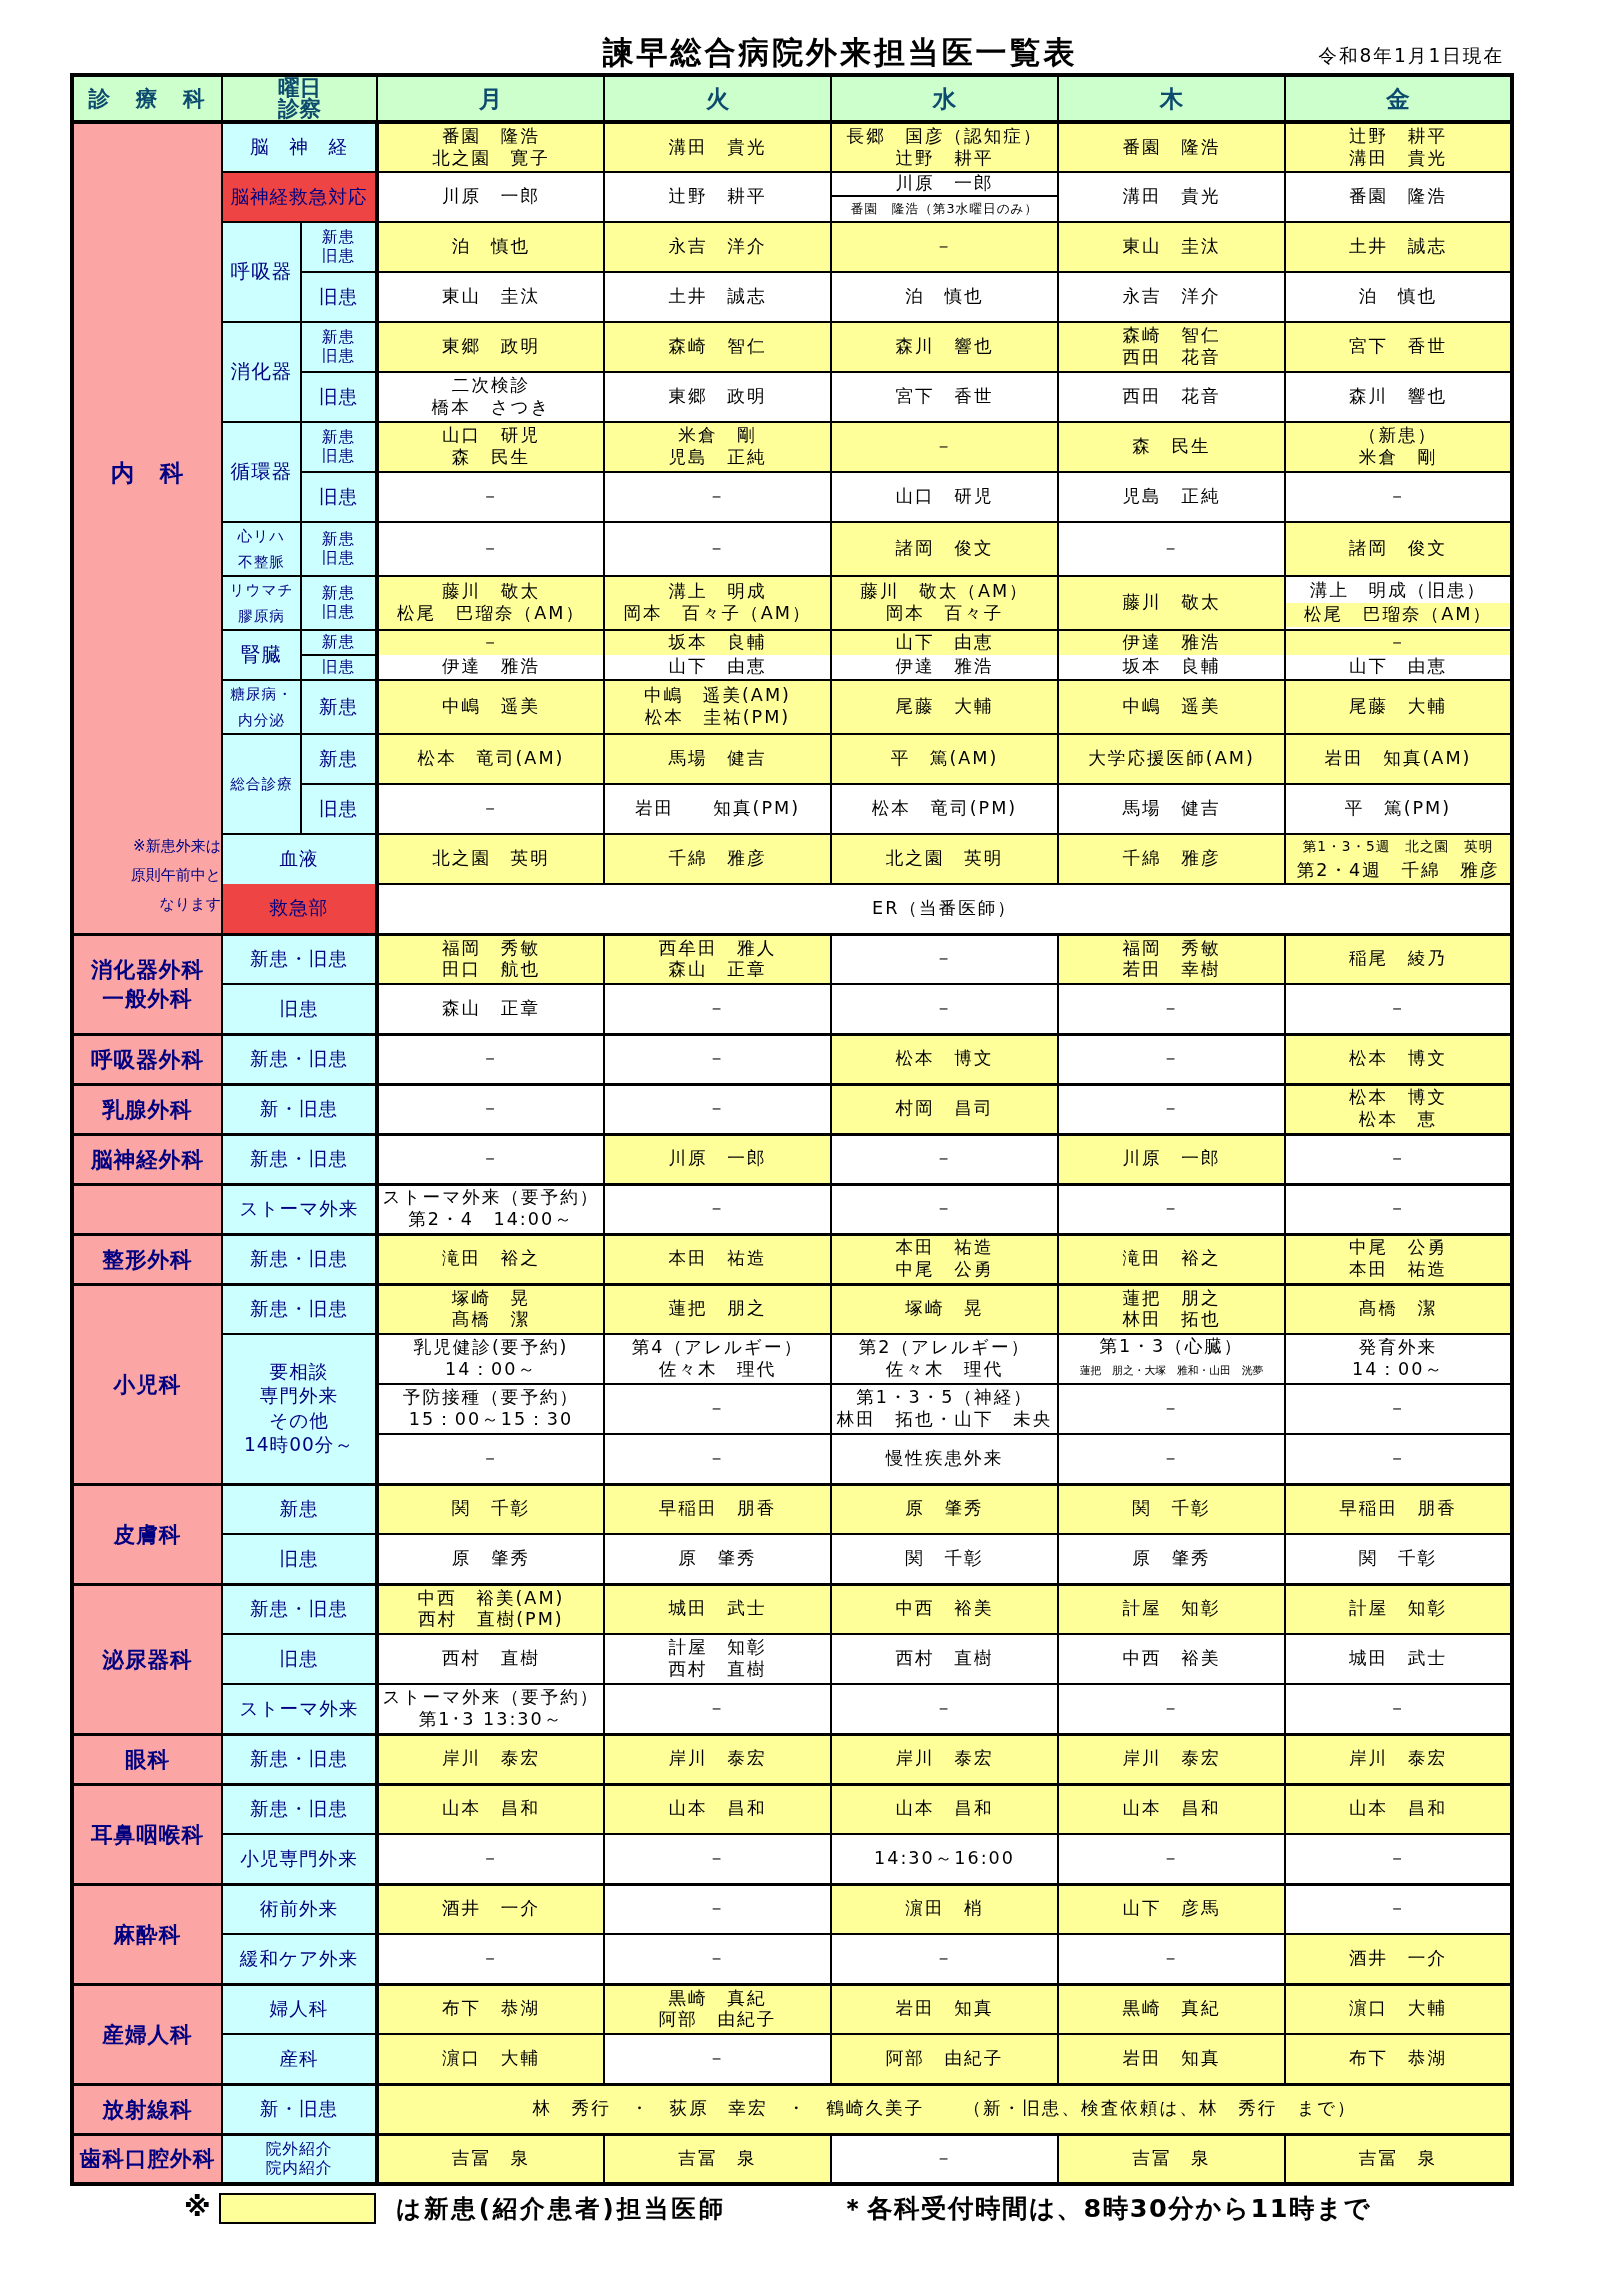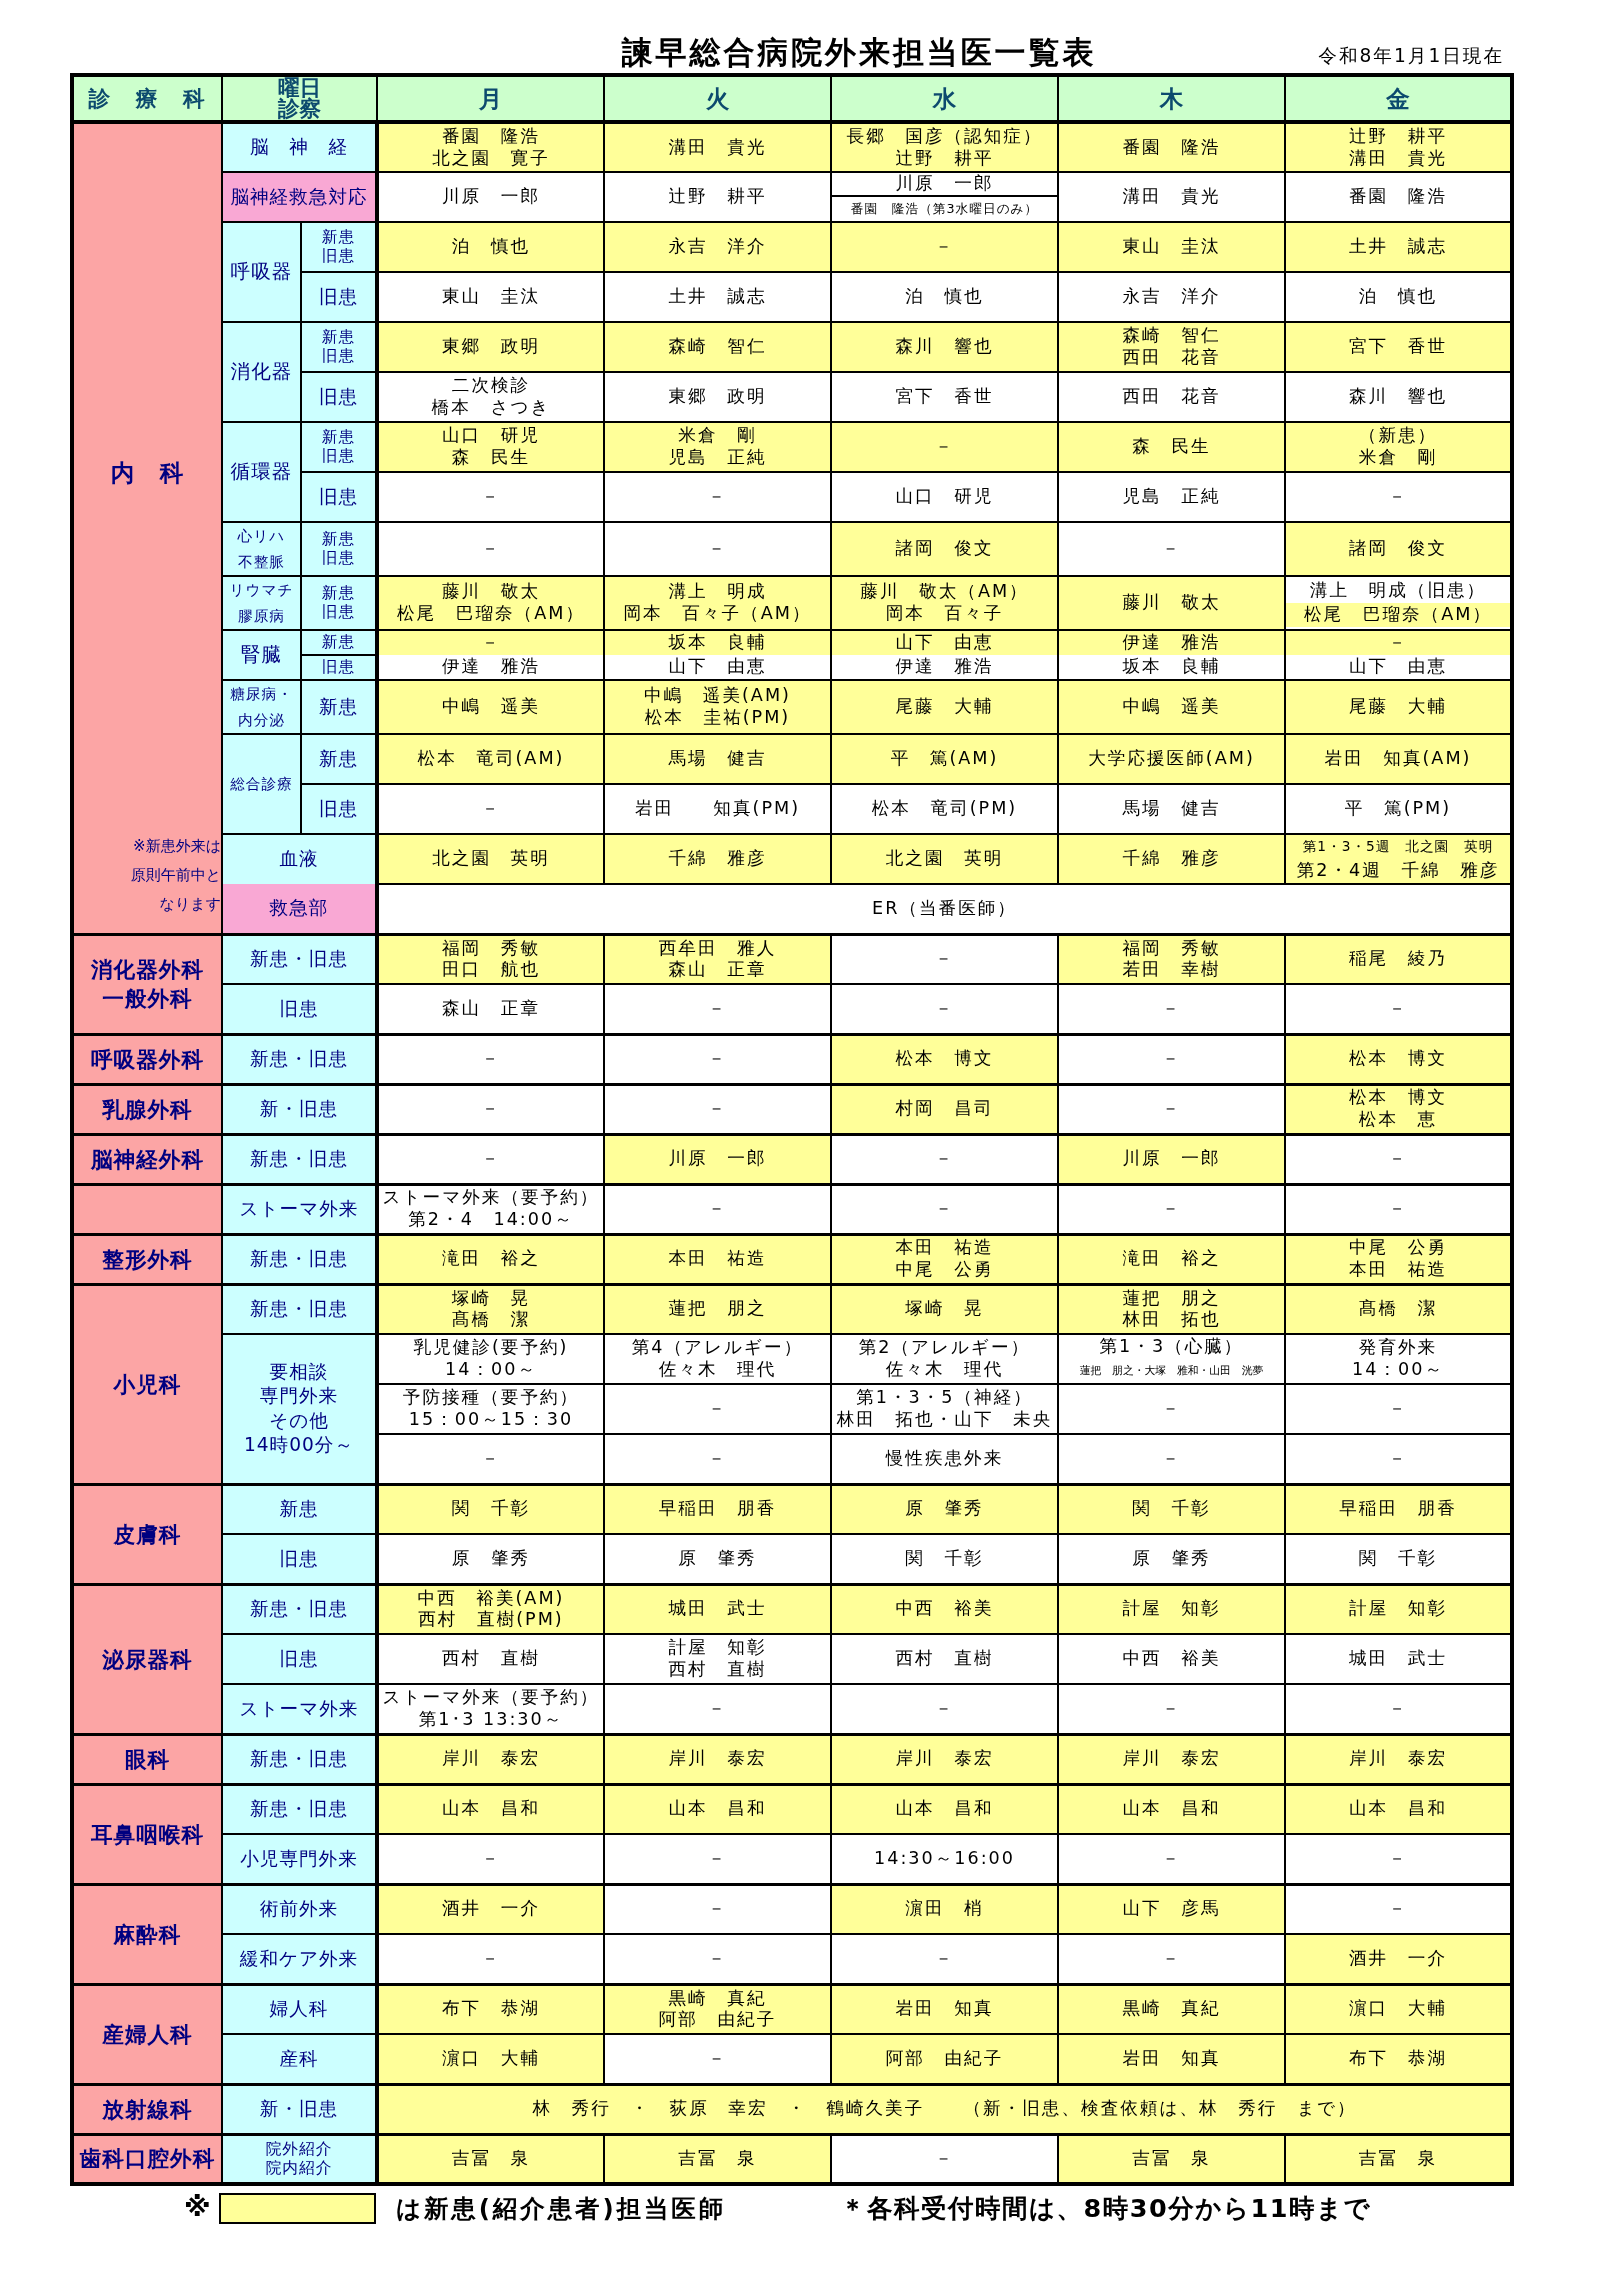--- a/index.html
+++ b/index.html
@@ -1,33 +1,33 @@
 <!DOCTYPE html>
 <html><head>
 <meta charset="utf-8">
 <style>
 *{box-sizing:border-box;}
 html,body{margin:0;padding:0;background:#fff;}
 body{width:1620px;height:2292px;position:relative;overflow:hidden;font-family:"DejaVu Sans","Liberation Sans",sans-serif;color:#000;}
-.title{position:absolute;left:609px;top:33px;width:500px;text-align:center;font-size:31px;font-weight:bold;letter-spacing:2.9px;white-space:nowrap;line-height:39px;}
+.title{position:absolute;left:590px;top:33px;width:500px;text-align:center;font-size:31px;font-weight:bold;letter-spacing:2.9px;white-space:nowrap;line-height:39px;}
 .date{position:absolute;right:116px;top:44px;font-size:18.6px;letter-spacing:2px;white-space:nowrap;line-height:23.5px;}
 table.sched{position:absolute;left:70px;top:73px;width:1441px;border-collapse:collapse;table-layout:fixed;border:4.9px solid #000;}
 .sched th,.sched td{border:2px solid #000;padding:0;text-align:center;vertical-align:middle;overflow:hidden;white-space:pre;}
 tr.hd{height:47px;}
 tr.r{height:50px;}
 tr.h{height:25px;}
 .sched tr.hd th{background:#CCFFCC;color:#0c4a6e;font-weight:bold;border-bottom:4.9px solid #000;}
 .sched th.c0h{font-size:21.6px;letter-spacing:2px;border-right:2.9px solid #000;}
 .sched th.c1h{font-size:21.6px;line-height:20.6px;}
 .sched th.dh{font-size:23.5px;border-left:2.9px solid #000;border-right:2.9px solid #000;}
 .sched tr.sg>td{border-top:2.9px solid #000;}
 .sched tr.gg>td{border-top:3.9px solid #000;}
 .sched td.c0{background:#fca5a5;color:#000080;font-weight:bold;font-size:21.6px;letter-spacing:1px;line-height:29px;border-right:2.9px solid #000;}
 .sched td.c1{background:#CCFFFF;color:#000080;font-size:18.6px;letter-spacing:1px;line-height:24.5px;margin-left:11px;}
-.sched td.pk{background:#f9a8d4;}
+.sched td.pk{background:#ef4444;}
 .sched td.c1a{font-size:19.6px;line-height:23.5px;}
 .sched td.c1a.s{font-size:14.7px;line-height:26px;}
 .sched td.c1b{font-size:15.7px;line-height:18.6px;}
 .sched td.c1b.big{font-size:18.6px;}
 .sched td.dc{background:#fff;font-size:17.6px;letter-spacing:2px;line-height:21.6px;border-left:2.9px solid #000;border-right:2.9px solid #000;}
 .sched td.d1{border-left:4.9px solid #000;}
 .sched td.y,.split>div.y{background:#FFFF99;}
 .sched td.nbb{border-bottom-style:none;}
 .sched td.nbt{border-top-style:none;}
 .split{display:flex;flex-direction:column;width:100%;}

